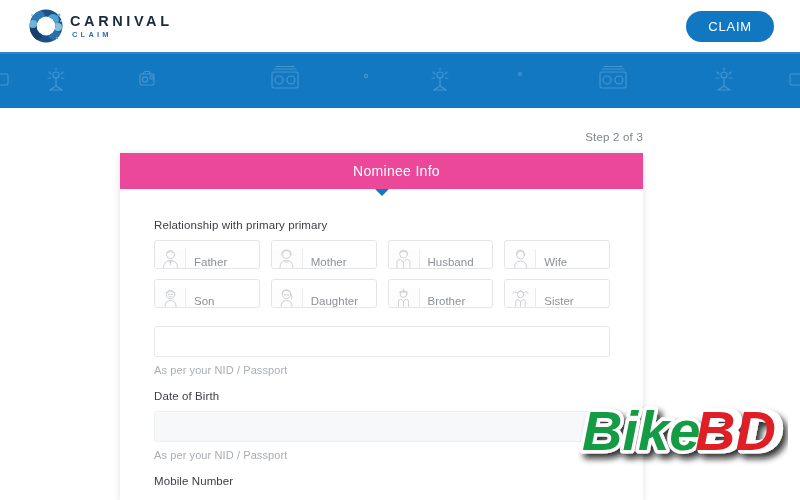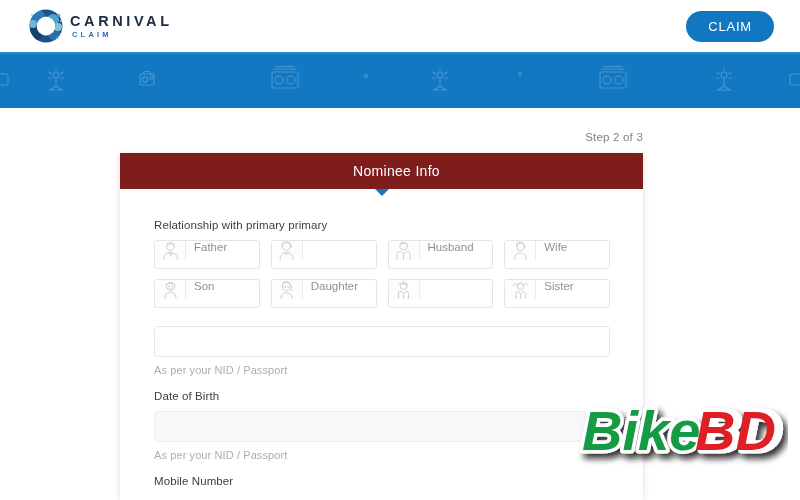--- a/index.html
+++ b/index.html
@@ -114,21 +114,21 @@
     left: 120px; top: 153px;
     width: 523px;
     min-height: 347px;
     background: #ffffff;
     box-shadow: 0 1px 7px rgba(0,0,0,0.13);
   }
 
   .card-header {
     position: relative;
     height: 36px;
-    background: #7f1d1d;
+    background: #ec4899;
     display: flex;
     align-items: center;
     justify-content: center;
     padding-left: 30px;
   }
   .card-header-title {
     color: #ffffff;
     font-size: 14px;
     letter-spacing: 0.3px;
   }
@@ -156,21 +156,21 @@
 
   
   .rel-grid {
     display: grid;
     grid-template-columns: repeat(4, 1fr);
     gap: 10px 11px;
     margin-bottom: 18px;
   }
   .rel-option {
     display: flex;
-    align-items: flex-start;
+    align-items: flex-end;
     height: 29px;
     border: 1px solid #e3e5e7;
     border-radius: 3px;
     background: #ffffff;
     cursor: pointer;
     overflow: hidden;
   }
   .rel-icon {
     width: 31px;
     flex: none;
@@ -361,20 +361,21 @@
 
       <div class="rel-option">
         <span class="rel-icon">
           <svg width="17" height="19" viewBox="0 0 17 19" fill="none" stroke="#c9ccd0" stroke-width="0.9" stroke-linecap="round" stroke-linejoin="round">
             <circle cx="8.5" cy="5.5" r="4"></circle>
               <path d="M3.8 6 Q3 1 8.5 1 Q14 1 13.2 6"></path>
             <path d="M2 18.5 Q2 11.5 8.5 11.5 Q15 11.5 15 18.5"></path>
             <path d="M6.5 11.8 L8.5 14 L10.5 11.8"></path>
           </svg>
         </span>
+        <span class="rel-name">Mother</span>
       </div>
 
       <div class="rel-option">
         <span class="rel-icon">
           <svg width="17" height="19" viewBox="0 0 17 19" fill="none" stroke="#c9ccd0" stroke-width="0.9" stroke-linecap="round" stroke-linejoin="round">
             <circle cx="8.5" cy="5" r="3.8"></circle>
               <path d="M5 3.2 Q8.5 1 12 3.2"></path>
             <path d="M2 18.5 L2 12.5 Q2 10.8 5.5 10.3 L8.5 13 L11.5 10.3 Q15 10.8 15 12.5 L15 18.5"></path>
             <path d="M8.5 13 L8.5 18.5"></path>
           </svg>
@@ -423,20 +424,21 @@
 
       <div class="rel-option">
         <span class="rel-icon">
           <svg width="17" height="19" viewBox="0 0 17 19" fill="none" stroke="#c9ccd0" stroke-width="0.9" stroke-linecap="round" stroke-linejoin="round">
             <circle cx="8.5" cy="6" r="3.4"></circle>
             <path d="M4.2 4 L12.8 4 M8.5 1 L8.5 4"></path>
             <path d="M3.5 18.5 L3.5 13 Q3.5 11.5 6 11.2 L8.5 13.5 L11 11.2 Q13.5 11.5 13.5 13 L13.5 18.5"></path>
             <path d="M8.5 13.5 L8.5 18.5"></path>
           </svg>
         </span>
+        <span class="rel-name">Brother</span>
       </div>
 
       <div class="rel-option">
         <span class="rel-icon">
           <svg width="17" height="19" viewBox="0 0 17 19" fill="none" stroke="#c9ccd0" stroke-width="0.9" stroke-linecap="round" stroke-linejoin="round">
             <circle cx="8.5" cy="6.5" r="3.2"></circle>
             <path d="M5.3 5 Q2 2 1 5.5 M11.7 5 Q15 2 16 5.5"></path>
             <path d="M5.3 5 L8.5 2.5 L11.7 5"></path>
             <path d="M3.8 18.5 L3.8 13.2 Q3.8 11.8 6 11.5 L8.5 13.8 L11 11.5 Q13.2 11.8 13.2 13.2 L13.2 18.5"></path>
             <path d="M8.5 13.8 L8.5 18.5"></path>

